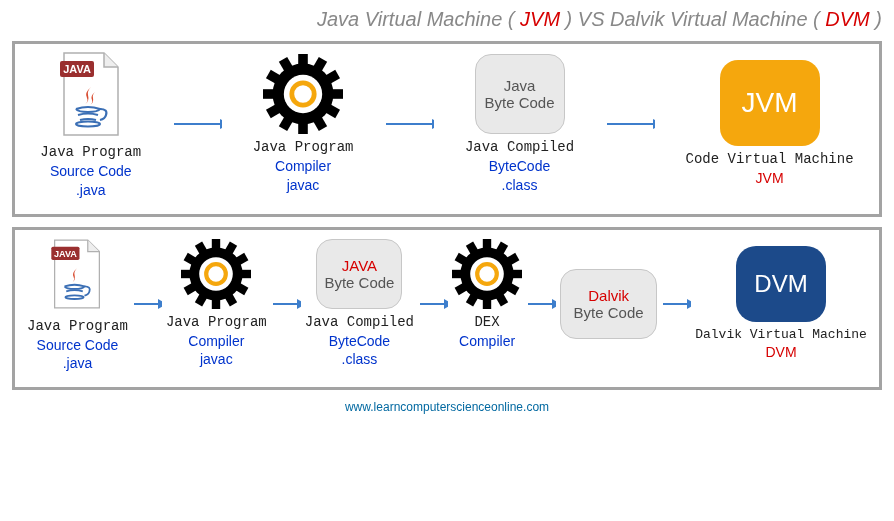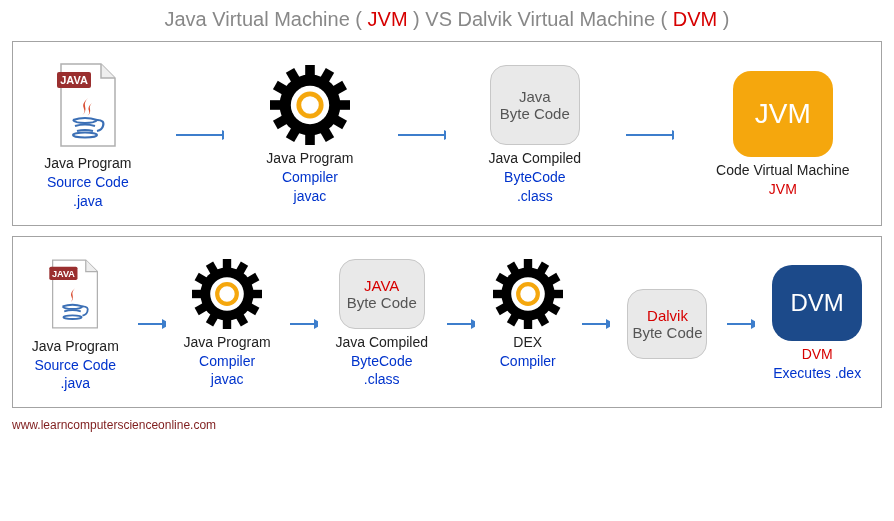--- a/index.html
+++ b/index.html
@@ -4,30 +4,31 @@
 <style>
   * { box-sizing: border-box; margin: 0; padding: 0; }
   body {
     font-family: "Segoe UI", Tahoma, Geneva, Verdana, sans-serif;
     background: #fff;
     width: 894px;
     height: 521px;
     padding: 8px 12px 4px 12px;
   }
   .title {
-    text-align: center;
+    text-align: right;
     font-size: 20px;
     color: #888;
     margin-bottom: 10px;
     font-weight: 400;
+    font-style: italic;
   }
   .title .red { color: #d60000; }
   .panel {
-    border: 1px solid #a3a3a3;
-    padding: 18px 10px 8px 10px;
+    border: 3px solid #a3a3a3;
+    padding: 5px 10px 8px 10px;
     margin-bottom: 10px;
   }
   .flow {
     display: flex;
     align-items: center;
     justify-content: space-around;
     margin-bottom: 6px;
   }
   .step {
     display: flex;
@@ -67,27 +68,27 @@
     display:flex; align-items:center; justify-content:center;
     width: 50px;
   }
   .arrow-sm { width: 30px; }
   .caption {
     text-align:center;
     font-size: 14px;
     line-height: 1.35;
     margin-top: 4px;
   }
-  .caption .black { color: #222; }
+  .caption .black { color: #222; font-family: Liberation Mono, monospace; }
   .caption .blue { color: #0033cc; }
   .caption .red { color: #d60000; }
   .footer {
-    text-align:left;
+    text-align:center;
     font-size: 12px;
-    color: #7f1d1d;
+    color: #0369a1;
     margin-top: 2px;
   }
   .panel2 .flow { gap: 0; }
 </style>
 </head>
 <body>
 
 <div class="title">
   <span>Java Virtual Machine ( </span><span class="red">JVM</span><span> )   VS  Dalvik Virtual Machine ( </span><span class="red">DVM</span><span> )</span>
 </div>
@@ -315,39 +316,39 @@
     </div>
 
     <div class="arrow arrow-sm">
       <svg width="36" height="18">
           <line x1="2" y1="9" x2="26" y2="9" stroke="#3d7ecc" stroke-width="2"></line>
           <polygon points="26,4 35,9 26,14" fill="#3d7ecc"></polygon>
         </svg>
     </div>
 
     <div class="step">
-      <div class="icon-box-grey" style="width:80px;height:70px">
+      <div class="icon-box-grey" style="width:97px;height:70px">
         <span class="red">Dalvik</span>
         <span>Byte Code</span>
       </div>
     </div>
 
     <div class="arrow arrow-sm">
       <svg width="36" height="18">
           <line x1="2" y1="9" x2="26" y2="9" stroke="#3d7ecc" stroke-width="2"></line>
           <polygon points="26,4 35,9 26,14" fill="#3d7ecc"></polygon>
         </svg>
     </div>
 
     <div class="step">
       <div class="icon-box-blue" style="width:90px;height:76px">
         <span>DVM</span>
       </div>
       <div class="caption">
+        <div class="black" style="font-size:13px">Dalvik Virtual Machine</div>
         <div class="red">DVM</div>
-        <div class="blue">Executes  .dex</div>
       </div>
     </div>
 
   </div>
 </div>
 
 <div class="footer">www.learncomputerscienceonline.com</div>
 
 </body></html>

